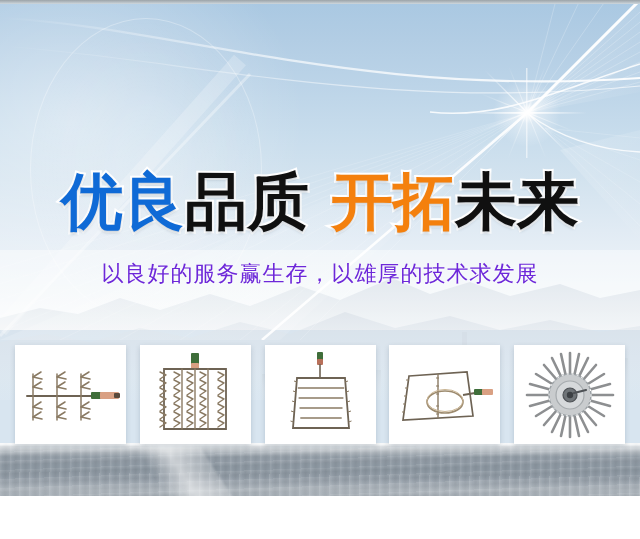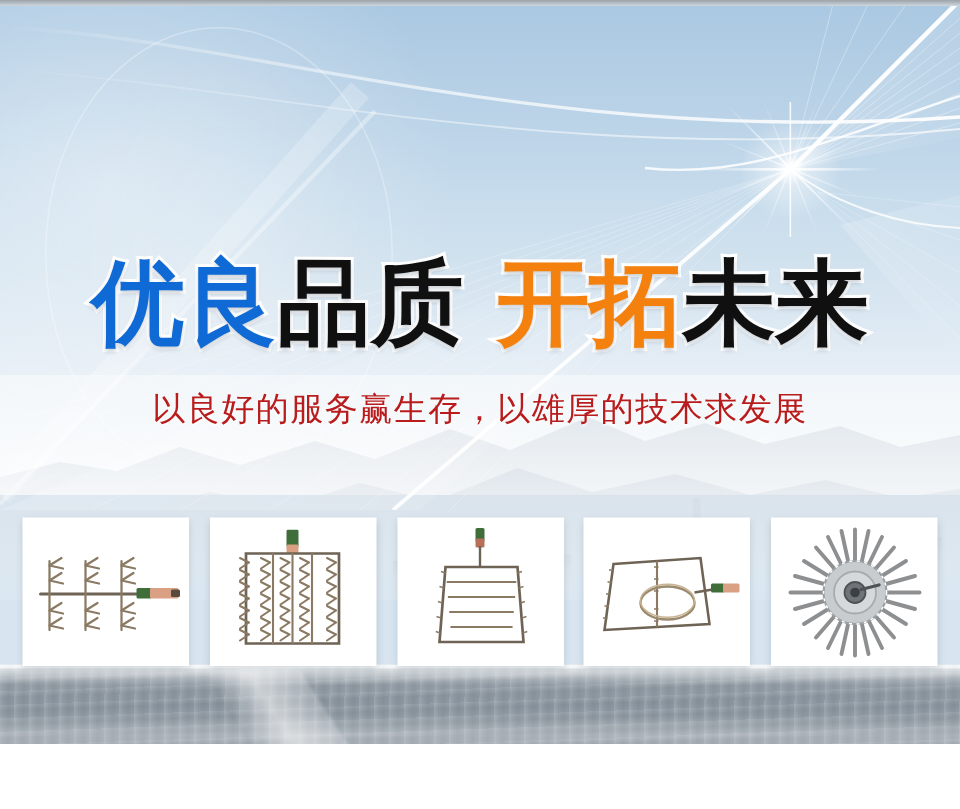--- a/index.html
+++ b/index.html
@@ -141,21 +141,21 @@
   .hl-gap { display: inline-block; width: 22px; }
 
   
   .subtitle {
     position: absolute;
     left: 0; top: 258px;
     width: 640px;
     text-align: center;
     font-size: 22px;
     line-height: 32px;
-    color: #b91c1c;
+    color: #6d28d9;
     letter-spacing: 1px;
     white-space: nowrap;
     z-index: 20;
     font-family: "DejaVu Sans", "Liberation Sans", sans-serif;
     text-shadow: 0 1px 2px rgba(255,255,255,0.85);
   }
 
   
   .cards {
     position: absolute;

